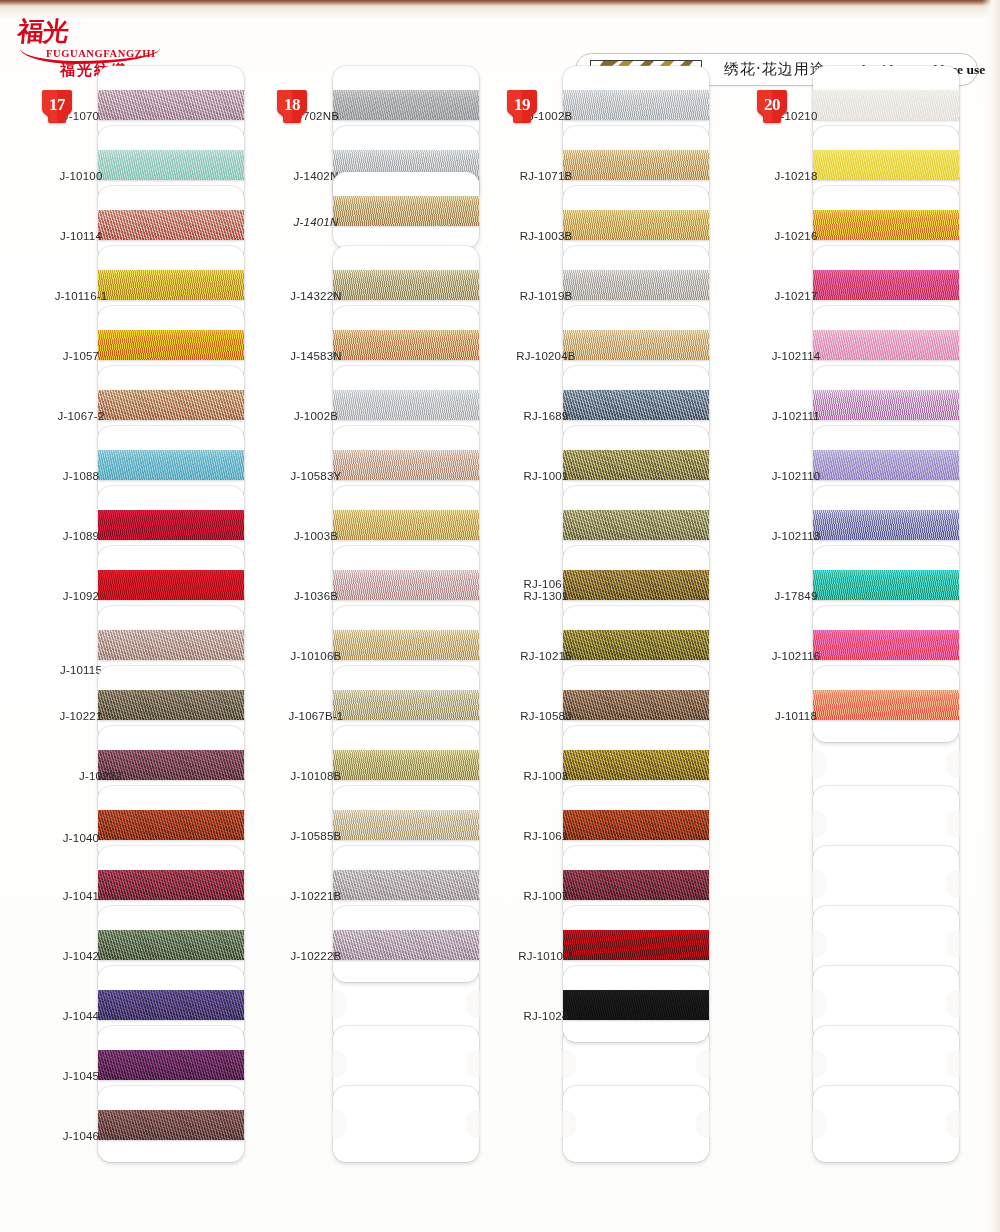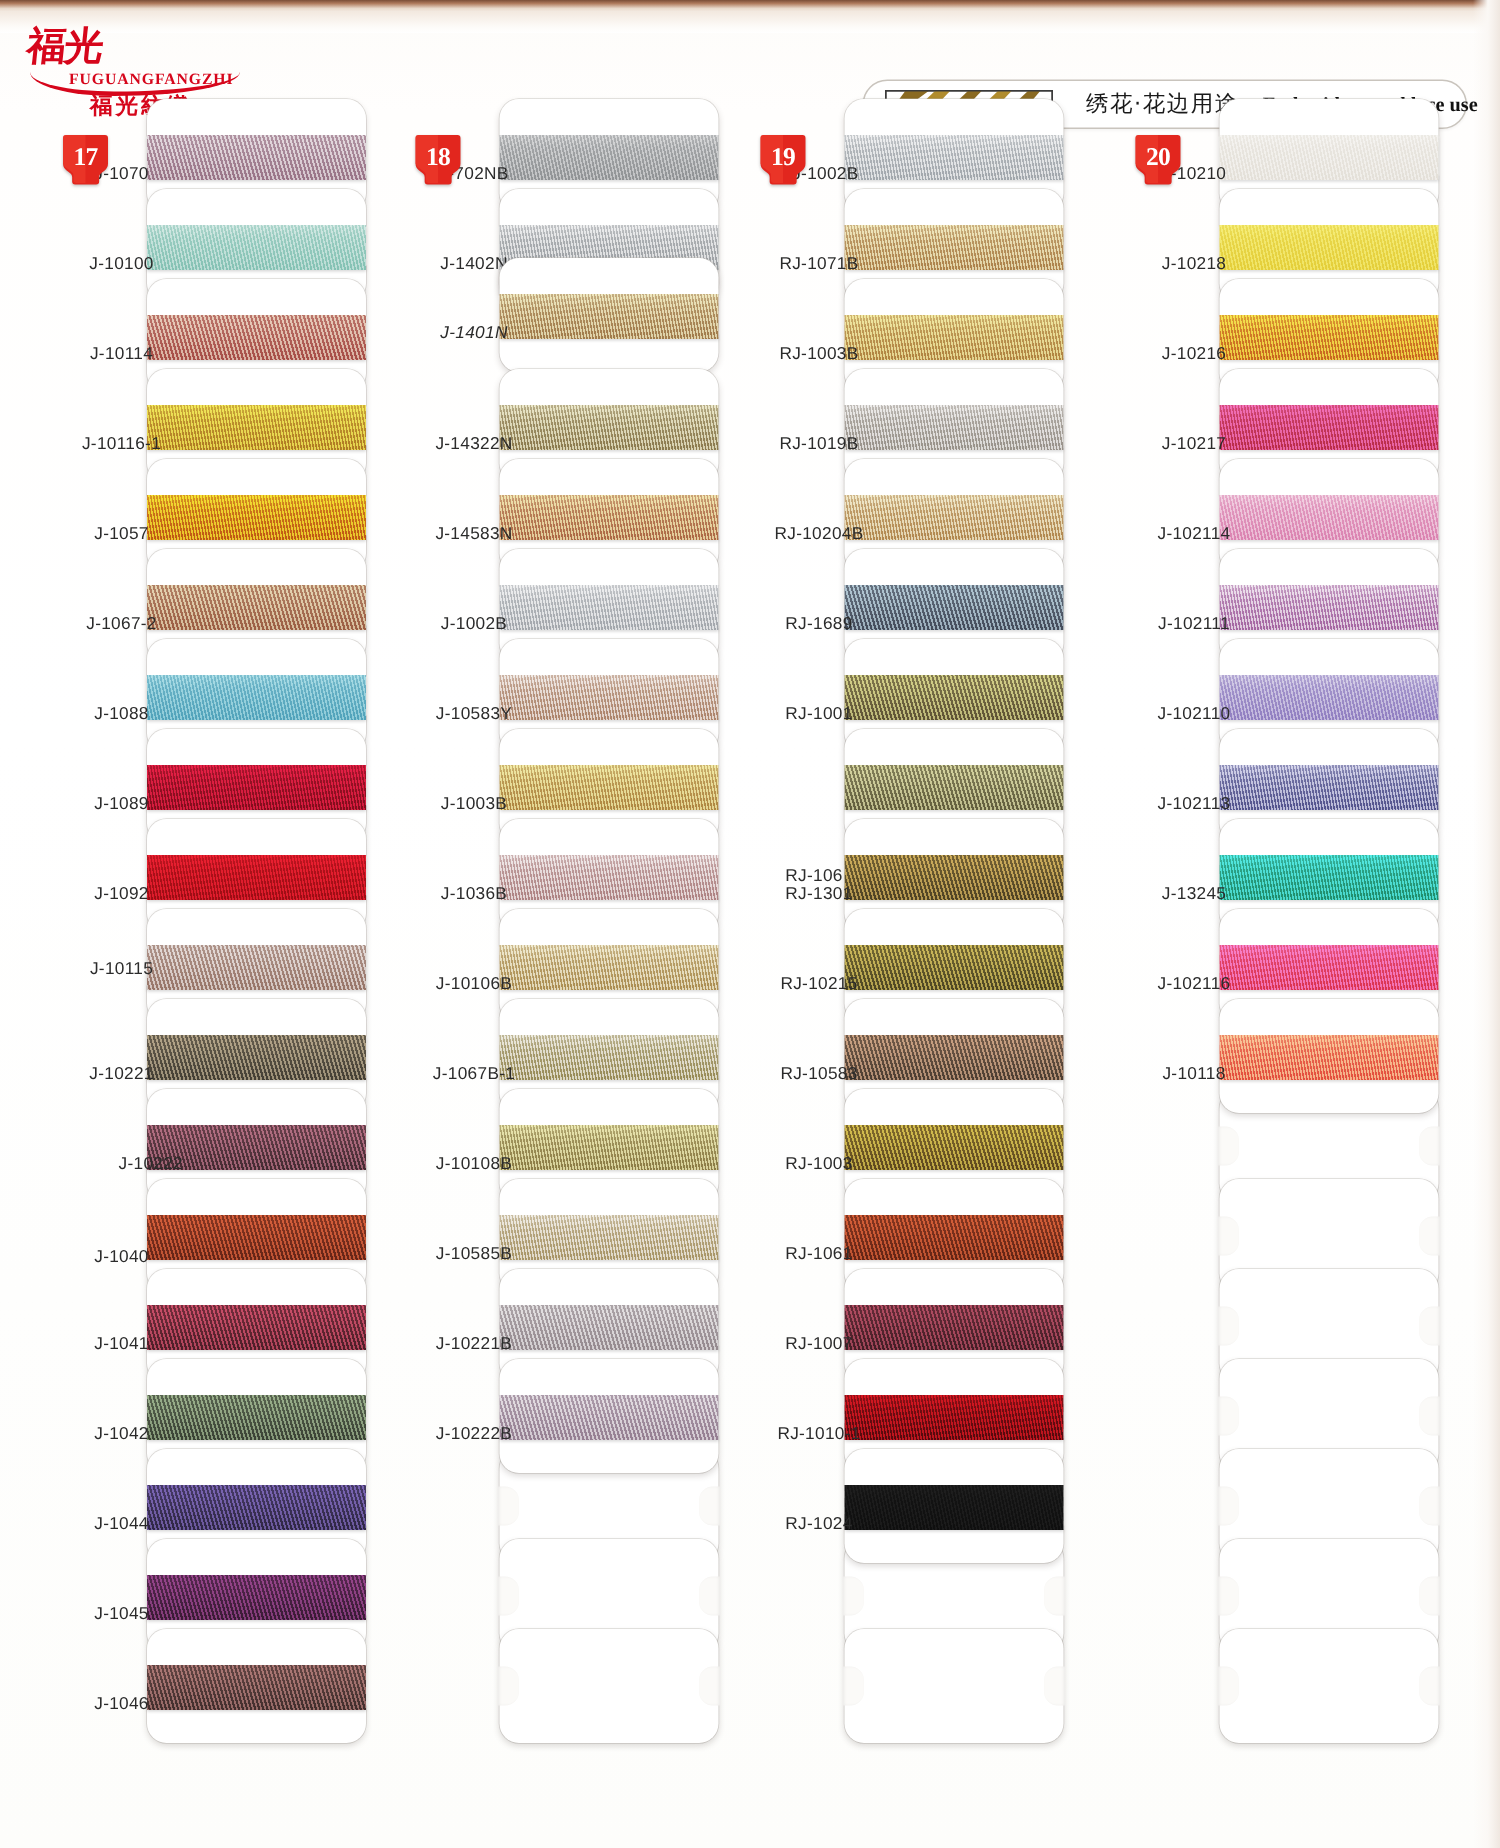--- a/index.html
+++ b/index.html
@@ -266,21 +266,21 @@
           <div class="row" style="position: absolute; left: 0px; top: 480px; width: 230px; z-index: 9;">
             <div class="code" style="top: 22px;">J-1092</div>
             <div class="bobbin" style="left: 58px; top: -22px;">
               <div class="card"></div>
               <div class="notch l"></div>
               <div class="notch r"></div>
               <div class="thread metal" style="background: rgb(180, 18, 28);"></div>
             </div>
           </div>
           <div class="row" style="position: absolute; left: 0px; top: 540px; width: 230px; z-index: 10;">
-            <div class="code" style="top: 12px;">J-10115</div>
+            <div class="code" style="top: 36px;">J-10115</div>
             <div class="bobbin" style="left: 58px; top: -22px;">
               <div class="card"></div>
               <div class="notch l"></div>
               <div class="notch r"></div>
               <div class="thread multi" style="background: rgb(180, 155, 146);"></div>
             </div>
           </div>
           <div class="row" style="position: absolute; left: 0px; top: 600px; width: 230px; z-index: 11;">
             <div class="code" style="top: 22px;">J-10221</div>
             <div class="bobbin" style="left: 58px; top: -22px;">
@@ -791,21 +791,21 @@
           <div class="row" style="position: absolute; left: 0px; top: 420px; width: 230px; z-index: 8;">
             <div class="code" style="top: 22px;">J-102113</div>
             <div class="bobbin" style="left: 58px; top: -22px;">
               <div class="card"></div>
               <div class="notch l"></div>
               <div class="notch r"></div>
               <div class="thread metal" style="background: rgb(120, 120, 168);"></div>
             </div>
           </div>
           <div class="row" style="position: absolute; left: 0px; top: 480px; width: 230px; z-index: 9;">
-            <div class="code" style="top: 22px;">J-13245</div>
+            <div class="code" style="top: 22px;">J-17849</div>
             <div class="bobbin" style="left: 58px; top: -22px;">
               <div class="card"></div>
               <div class="notch l"></div>
               <div class="notch r"></div>
               <div class="thread metal" style="background: rgb(47, 168, 142);"></div>
             </div>
           </div>
           <div class="row" style="position: absolute; left: 0px; top: 540px; width: 230px; z-index: 10;">
             <div class="code" style="top: 22px;">J-102116</div>
             <div class="bobbin" style="left: 58px; top: -22px;">

